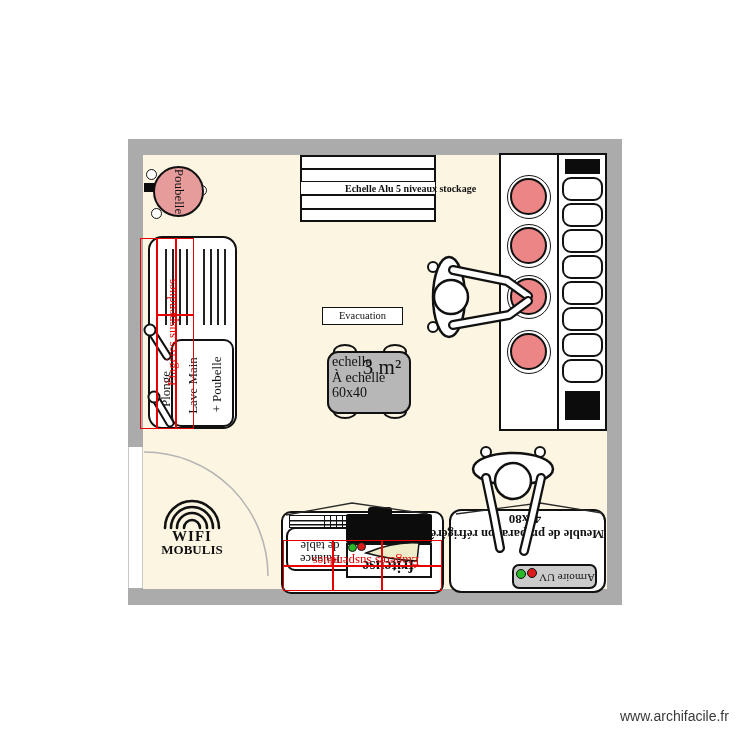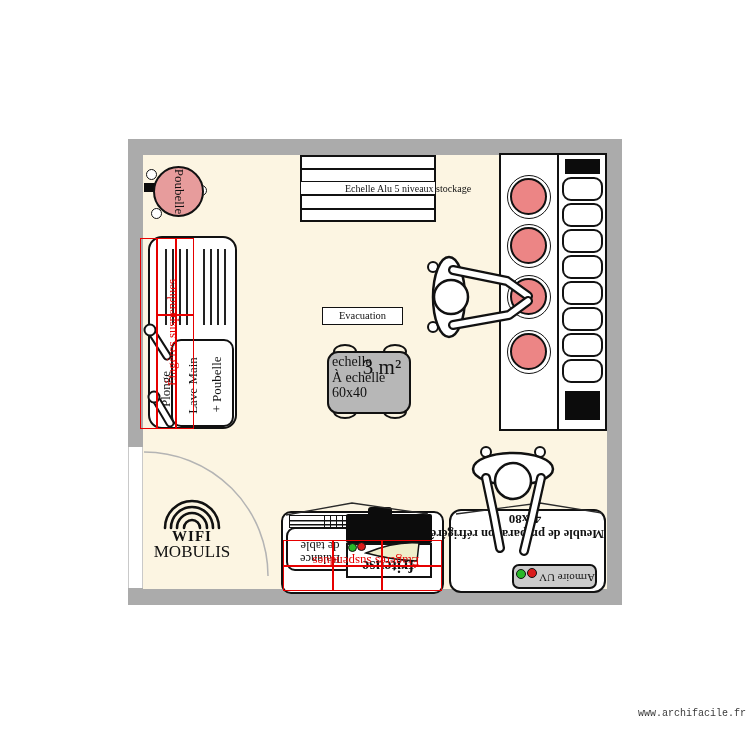--- a/index.html
+++ b/index.html
@@ -66,21 +66,21 @@
 
   <div class="abs redbox z7" style="left:140px;top:238px;width:54px;height:191px;"></div>
   <div class="abs redline z7" style="left:156px;top:238px;width:1.5px;height:191px;"></div>
   <div class="abs redline z7" style="left:175px;top:238px;width:1.5px;height:191px;"></div>
   <div class="abs redline z7" style="left:156px;top:314px;width:38px;height:1.5px;"></div>
   <div class="abs lbl rot-90 red z7" style="left:82px;top:325px;width:180px;height:15px;font-size:13px;">Étagères suspendues</div>
 
   <div class="abs b2 z4" style="left:300px;top:155px;width:136px;height:67px;"></div>
   <div class="abs z4" style="left:301px;top:168px;width:134px;height:1.5px;background:#111;"></div>
   <div class="abs z4" style="left:301px;top:208px;width:134px;height:1.5px;background:#111;"></div>
-  <div class="abs lbl z5" style="left:301px;top:181px;width:134px;height:15px;background:#fff;border-top:1.5px solid #111;border-bottom:2px solid #111;font-size:10px;font-weight:normal;line-height:13px;padding-left:44px;">Echelle Alu 5 niveaux stockage</div>
+  <div class="abs lbl z5" style="left:301px;top:181px;width:134px;height:15px;background:#fff;border-top:1.5px solid #111;border-bottom:2px solid #111;font-size:10px;font-weight:bold;line-height:13px;padding-left:44px;">Echelle Alu 5 niveaux stockage</div>
 
   <div class="abs b2 z4" style="left:499px;top:153px;width:108px;height:278px;"></div>
   <div class="abs z4" style="left:557px;top:153px;width:2px;height:278px;background:#111;"></div>
   <div class="abs ring z4" style="left:507px;top:175px;">
       <div class="burner"></div>
     </div>
   <div class="abs ring z4" style="left:507px;top:224px;">
       <div class="burner"></div>
     </div>
   <div class="abs ring z4" style="left:507px;top:275px;">
@@ -139,21 +139,21 @@
 
   <div class="abs b2 z4" style="left:449px;top:509px;width:157px;height:84px;border-radius:12px;"></div>
   <div class="abs lbl rot180 z5" style="left:495px;top:511px;width:60px;height:15px;font-size:13px;font-weight:bold;">40x80</div>
   <div class="abs lbl rot180 z5" style="left:451px;top:524px;width:153px;height:16px;font-size:12.5px;font-weight:bold;">Meuble de préparation réfrigéré</div>
   <div class="abs z5" style="left:512px;top:564px;width:85px;height:25px;background:#cbcbcb;border:2px solid #111;border-radius:7px;"></div>
   <div class="abs lbl rot180 z5" style="left:540px;top:568px;width:55px;height:15px;font-size:11px;">Armoire UV</div>
   <div class="abs dot z5" style="left:516px;top:569px;width:10px;height:10px;background:#28b828;"></div>
   <div class="abs dot z5" style="left:527px;top:568px;width:10px;height:10px;background:#da1c1c;"></div>
 
   <div class="abs lbl z5" style="left:152px;top:529px;width:80px;height:14px;font-size:15px;font-weight:bold;letter-spacing:1px;">WIFI</div>
-  <div class="abs lbl z5" style="left:152px;top:543px;width:80px;height:14px;font-size:17px;font-weight:normal;">MOBULIS</div>
+  <div class="abs lbl z5" style="left:152px;top:543px;width:80px;height:14px;font-size:13px;font-weight:bold;">MOBULIS</div>
 
   <svg class="z6" width="750" height="750" viewBox="0 0 750 750">
 
     <path d="M 144 452 A 124 124 0 0 1 268 576" stroke="#b4b4b4" stroke-width="1.5" fill="none"></path>
 
     <g>
       <path d="M 153 334 L 167 356" stroke="#111" stroke-width="9" stroke-linecap="round"></path>
       <path d="M 153 334 L 167 356" stroke="#fff" stroke-width="5" stroke-linecap="round"></path>
       <circle cx="150" cy="330" r="5.5" fill="#fff" stroke="#111" stroke-width="2"></circle>
     </g>
@@ -190,15 +190,15 @@
     </g>
 
     <g stroke="#111" stroke-width="2.6" fill="none" stroke-linecap="round">
       <path d="M 184 528 A 8 8 0 0 1 200 528"></path>
       <path d="M 177 528 A 15 15 0 0 1 207 528"></path>
       <path d="M 171 528 A 21 21 0 0 1 213 528"></path>
       <path d="M 165 528 A 27 27 0 0 1 219 528"></path>
     </g>
   </svg>
 
-  <div class="abs z8" style="left:620px;top:708px;width:126px;height:18px;font-family:Liberation Mono, monospace;font-size:10px;color:#3a3a3a;text-align:right;">www.archifacile.fr</div>
+  <div class="abs z8" style="left:620px;top:708px;width:126px;height:18px;font-family:Liberation Sans, sans-serif;font-size:14px;color:#3a3a3a;text-align:left;">www.archifacile.fr</div>
 
 </div>
 
 </body></html>

